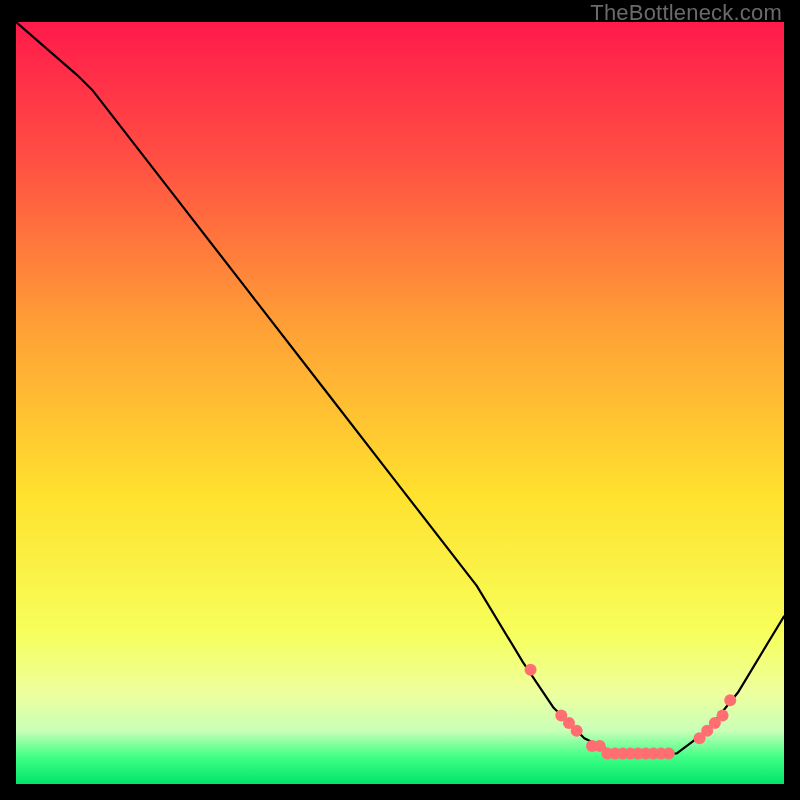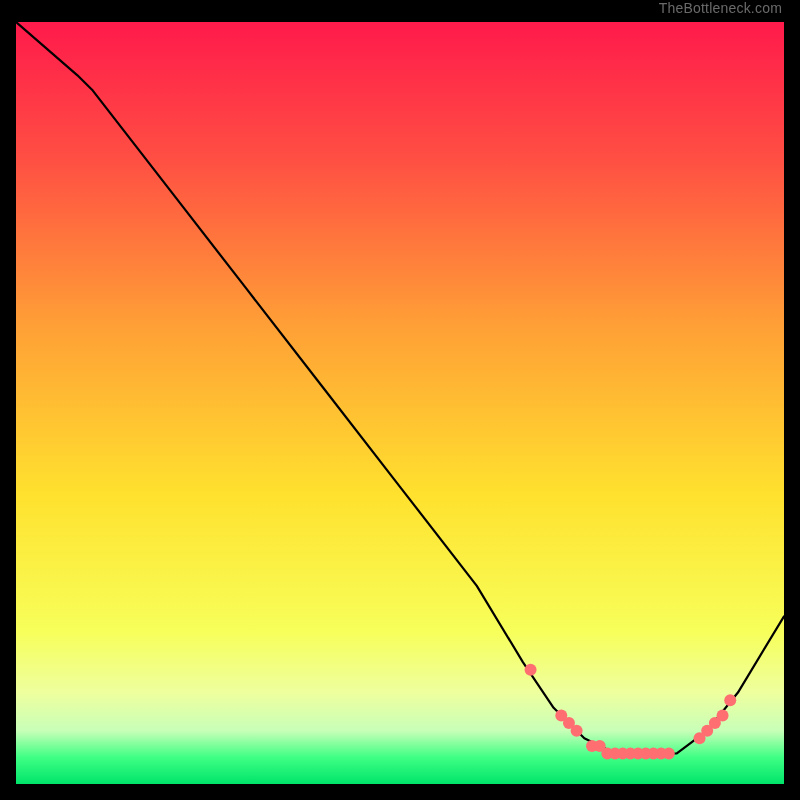--- a/index.html
+++ b/index.html
@@ -24,21 +24,21 @@
     left: 0;
     top: 0;
     width: 768px;
     height: 762px;
   }
   .watermark {
     position: absolute;
     top: 0px;
     right: 18px;
     color: #6a6a6a;
-    font-size: 14px;
+    font-size: 22px;
     font-weight: 500;
     letter-spacing: 0.2px;
   }
 </style>
 </head>
 <body>
 
 <div class="frame">
   <svg class="plot" viewBox="0 0 768 762" preserveAspectRatio="none">
     <defs>

